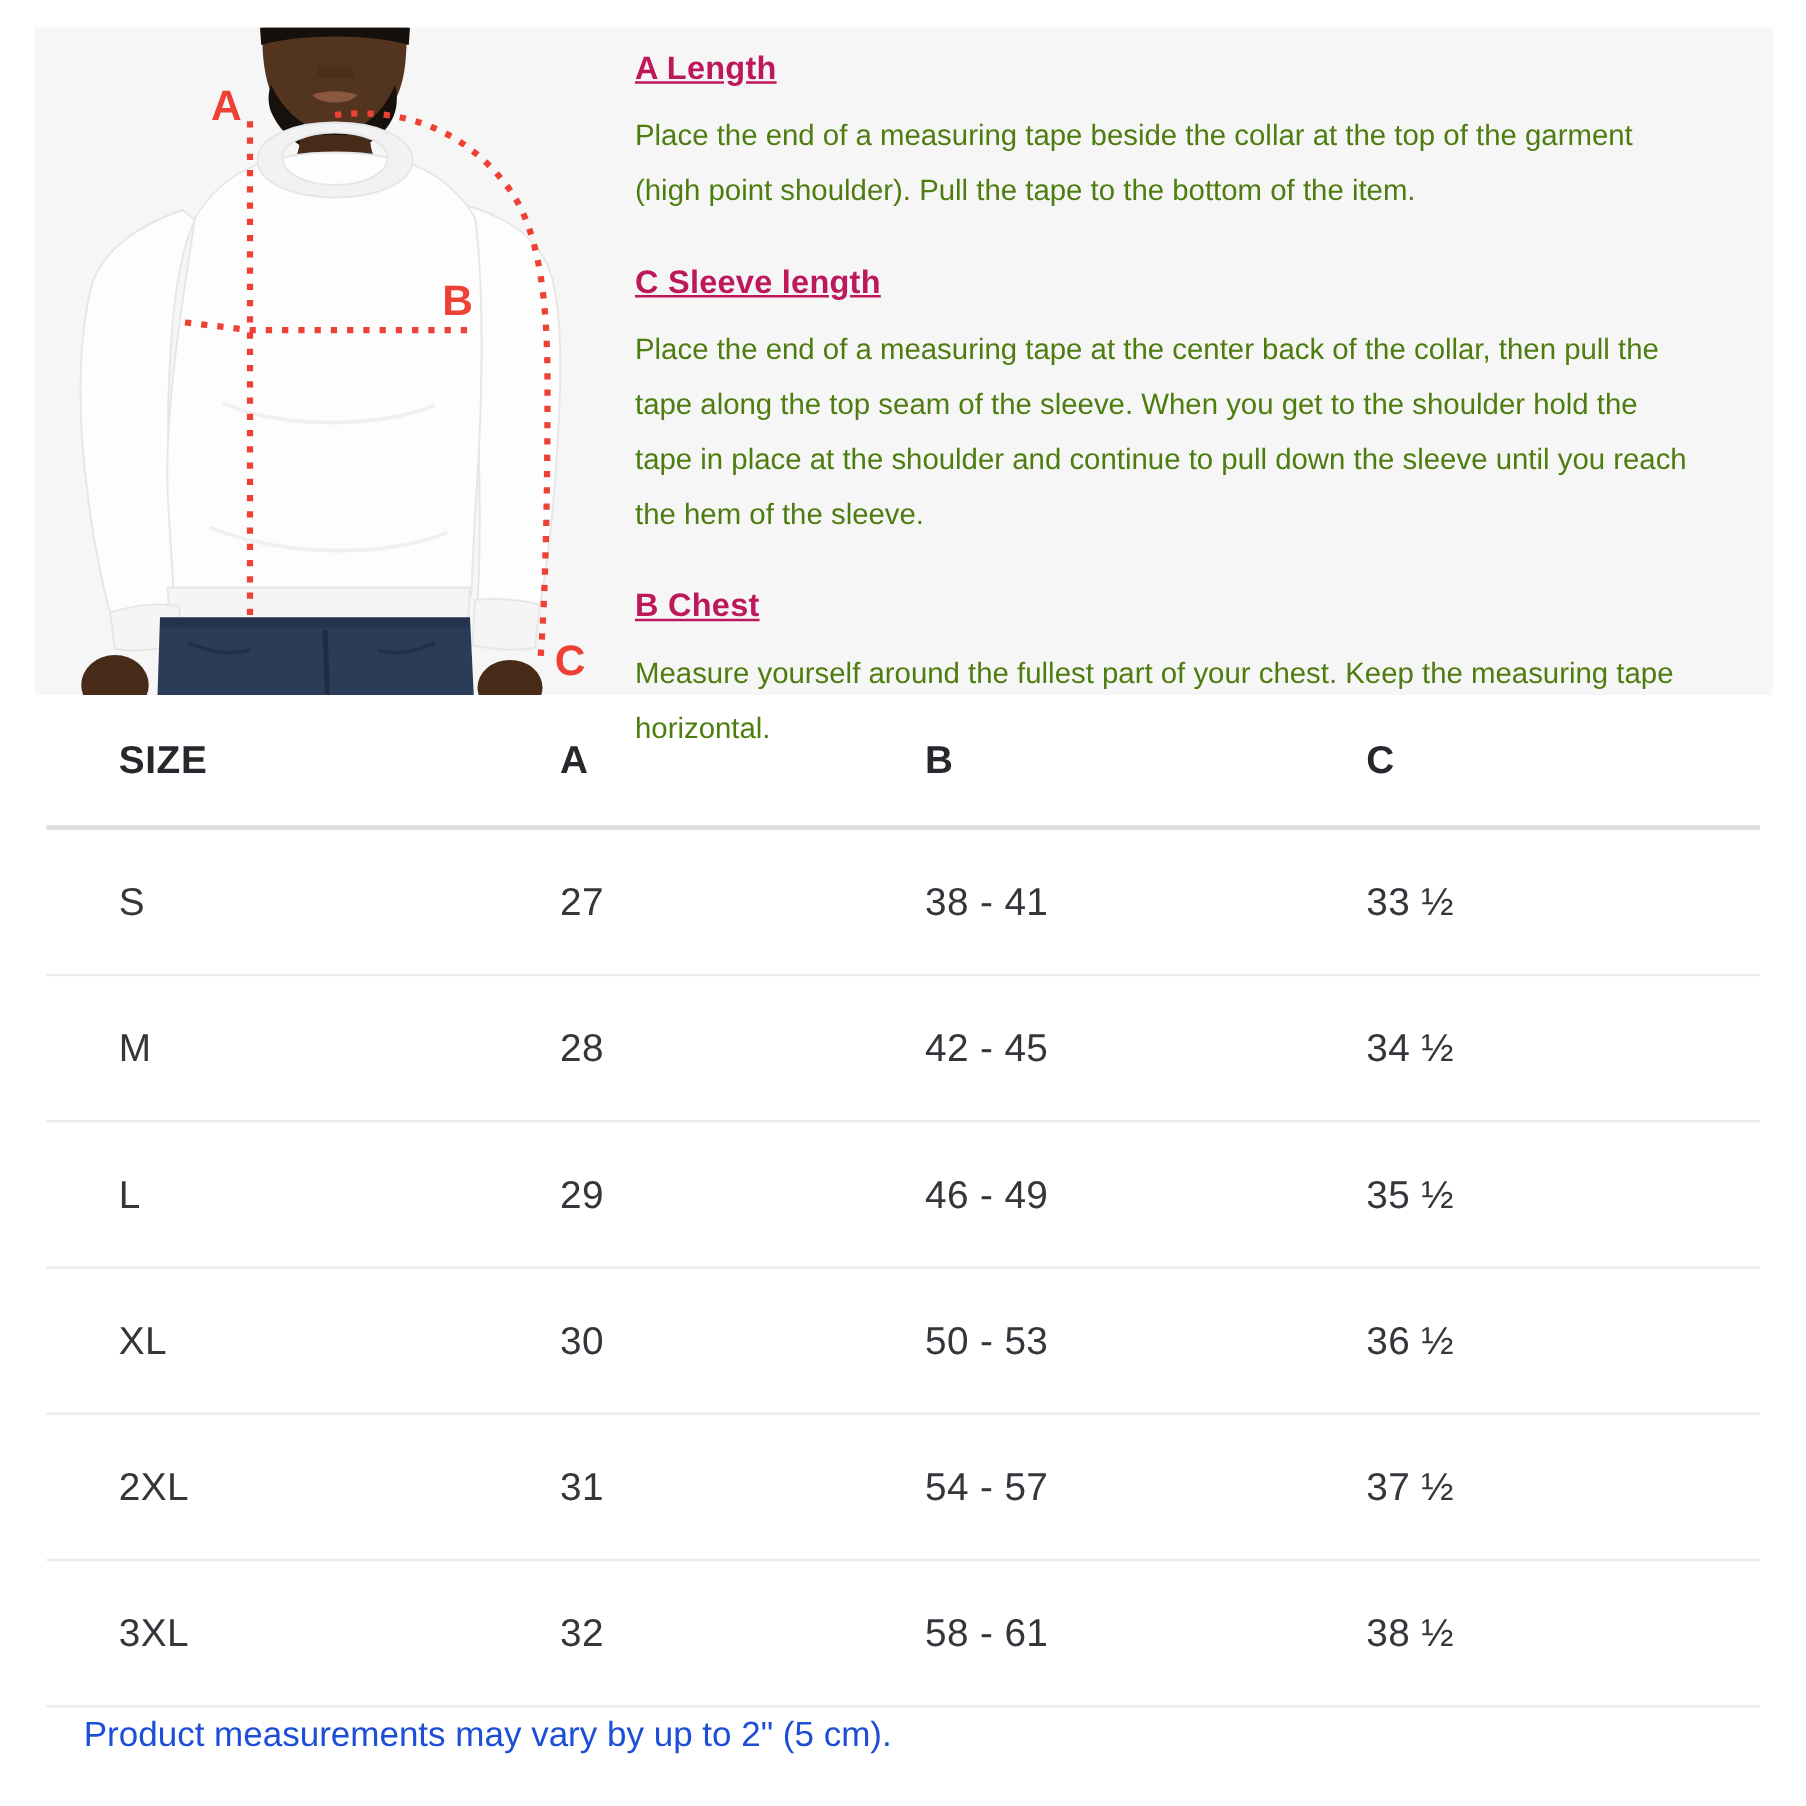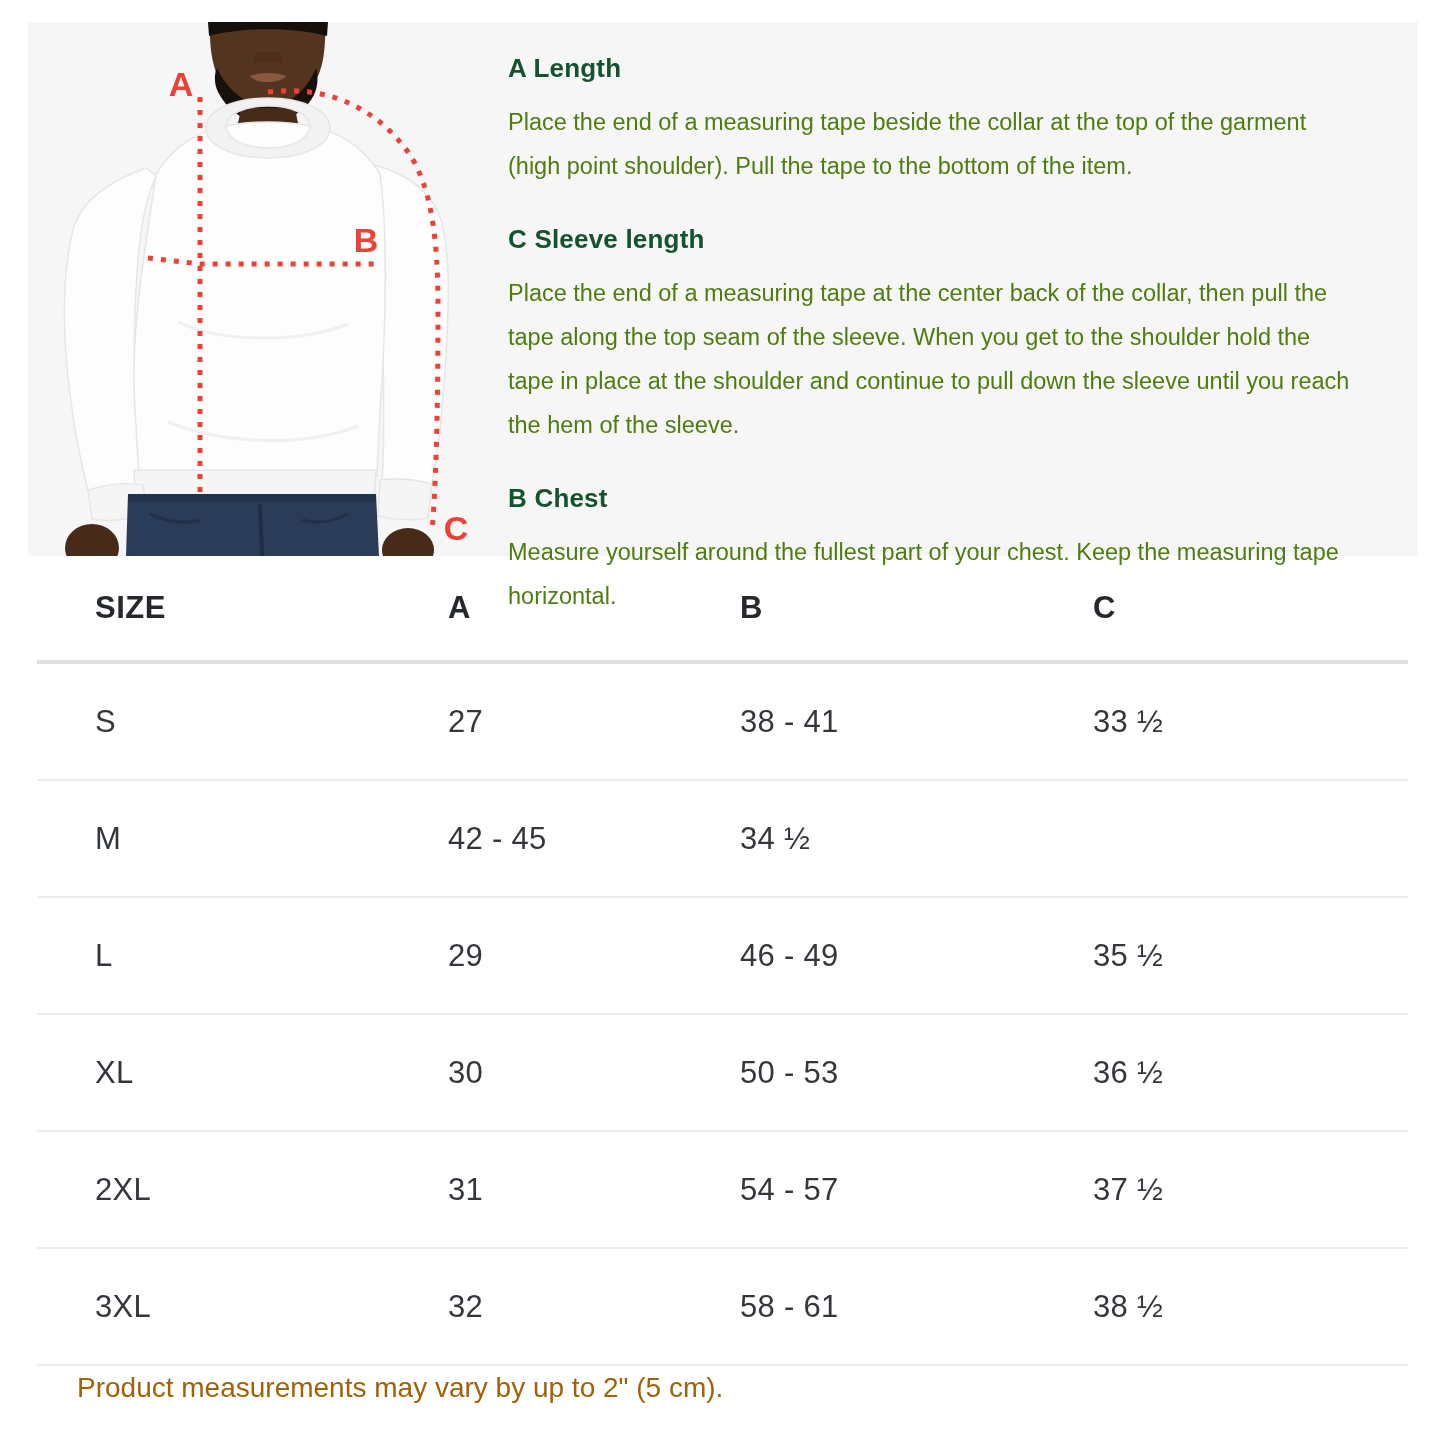--- a/index.html
+++ b/index.html
@@ -25,25 +25,26 @@
     width: 462px; height: 534px;
     flex: 0 0 auto;
   }
   .figure-wrap svg { position: absolute; left: 0; top: 0; }
 
   .instructions {
     flex: 1 1 auto;
     padding: 13px 40px 0 18px;
   }
   .instruction-block h4 {
-    margin: 18px 0 16px 0;
+    margin: 4px 0 16px 0;
     font-size: 26px;
     font-weight: bold;
-    color: #14532d;
+    color: #be185d;
     letter-spacing: 0.2px;
+    text-decoration: underline;
   }
   .instruction-block p {
     margin: 0 0 36px 0;
     max-width: 852px;
     font-size: 23.5px;
     line-height: 44px;
     color: #4d7c0f;
   }
 
   
@@ -70,23 +71,23 @@
   .t-row.data .cell {
     font-size: 31px;
     color: #33373c;
     letter-spacing: 0.3px;
   }
   .sep-thick { height: 4px; background: #e0e0e0; margin: 0 37px; }
   .sep-thin  { height: 2px; background: #ededed; margin: 0 37px; }
 
   .footer-note {
     position: absolute;
-    left: 77px; top: 1372px;
+    left: 67px; top: 1372px;
     font-size: 28px;
-    color: #a16207;
+    color: #1d4ed8;
   }
 </style>
 </head>
 <body>
 
 <div class="guide-panel">
 
   <div class="figure-wrap">
     <svg width="462" height="534" viewBox="0 0 462 534">
 
@@ -170,20 +171,21 @@
   <div class="t-row data">
     <div class="cell">S</div>
     <div class="cell">27</div>
     <div class="cell">38 - 41</div>
     <div class="cell">33 ½</div>
   </div>
   <div class="sep-thin"></div>
 
   <div class="t-row data">
     <div class="cell">M</div>
+    <div class="cell">28</div>
     <div class="cell">42 - 45</div>
     <div class="cell">34 ½</div>
   </div>
   <div class="sep-thin"></div>
 
   <div class="t-row data">
     <div class="cell">L</div>
     <div class="cell">29</div>
     <div class="cell">46 - 49</div>
     <div class="cell">35 ½</div>

